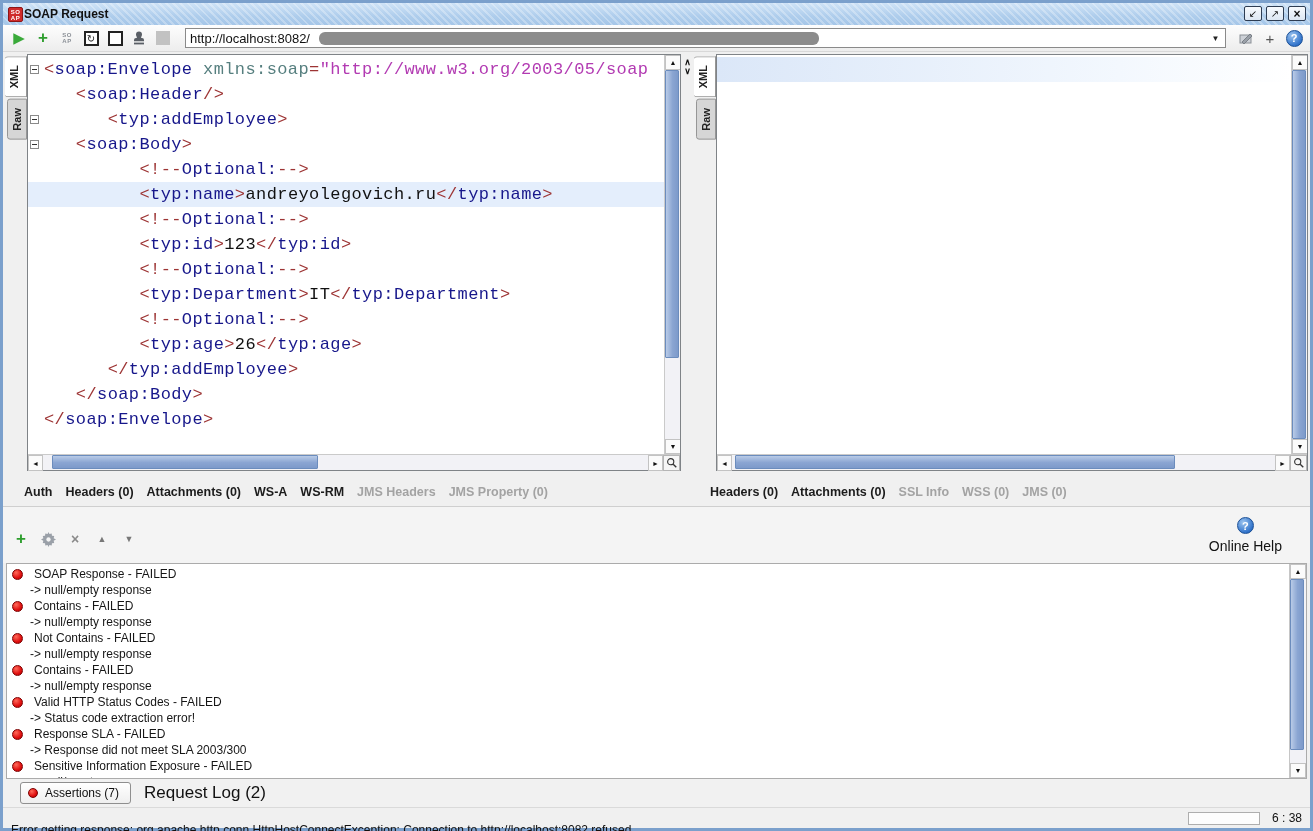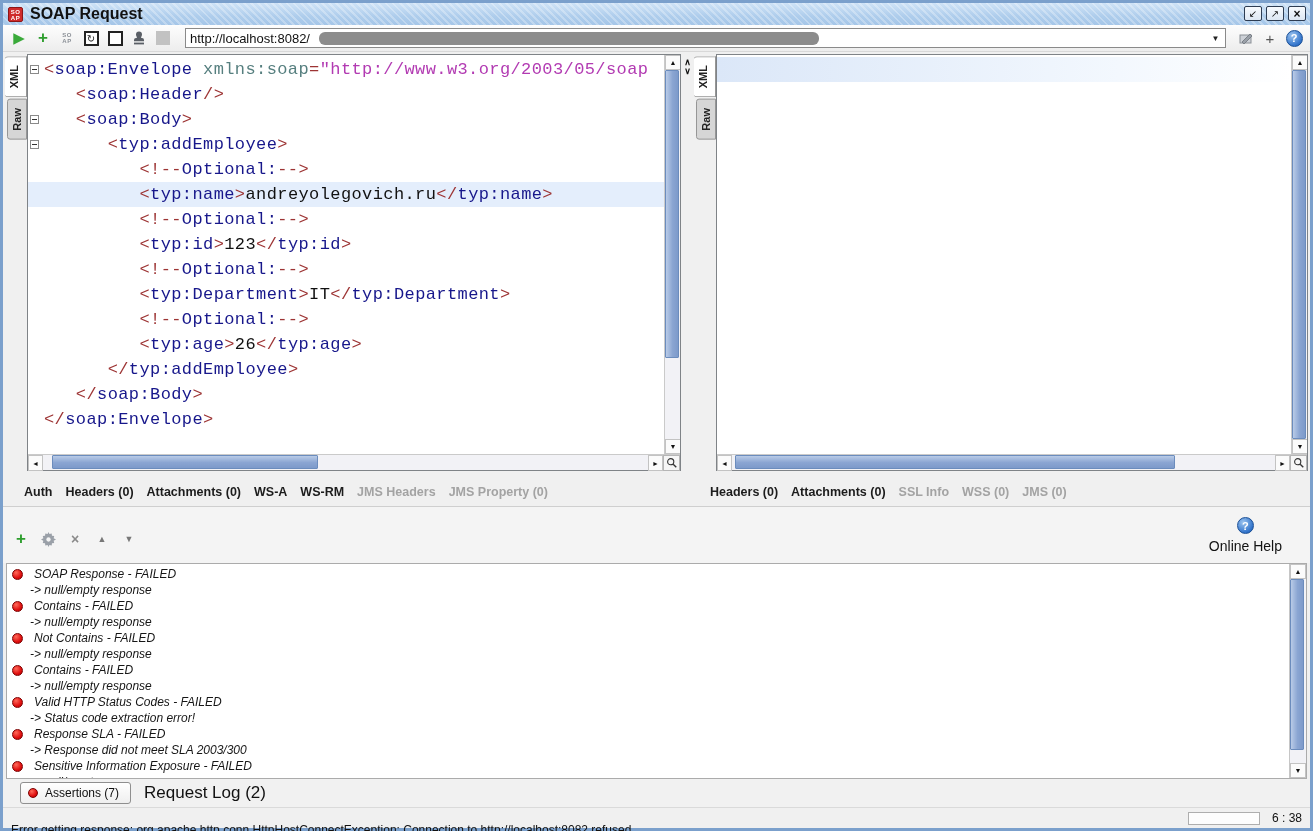--- a/index.html
+++ b/index.html
@@ -9,21 +9,21 @@
   .inner  { position:absolute; inset:0; }
 
   
   .titlebar { position:absolute; left:0; top:0; right:0; height:22px;
     background:linear-gradient(180deg,#cfe3f7,#aecdec 60%,#a5c6e8);
     display:flex; align-items:center; padding-left:5px; overflow:hidden; }
   .titlebar::after { content:""; position:absolute; inset:0;
     background:repeating-linear-gradient(45deg, rgba(255,255,255,.28) 0 2px, rgba(255,255,255,0) 2px 5px); pointer-events:none; }
   .app-logo { width:15px; height:15px; background:#cf2b2b; border-radius:2px; border:1px solid #8d1616;
     color:#fff; font-size:6px; font-weight:bold; line-height:6.5px; text-align:center; padding-top:1px; letter-spacing:.5px; z-index:1;}
-  .title-text { margin-left:7px; font-size:16px; font-weight:bold; color:#111; z-index:1; }
+  .title-text { margin-left:1px; font-size:12px; font-weight:bold; color:#111; z-index:1; }
   .win-controls { position:absolute; right:4px; top:3px; display:flex; gap:4px; z-index:2; }
   .win-btn { width:18px; height:15px; border:1px solid #2d3c52; border-radius:2px;
     background:linear-gradient(180deg,#f7fafd,#dde7f3); display:flex; align-items:center; justify-content:center;
     font-size:10px; line-height:1; color:#111; cursor:pointer; }
 
   
   .toolbar { position:absolute; left:0; top:22px; right:0; height:27px;
     background:linear-gradient(180deg,#fdfdfd,#ededed); border-bottom:1px solid #d8d8d8;
     display:flex; align-items:center; padding:0 6px; gap:4px; }
   .tbtn { width:20px; height:20px; display:flex; align-items:center; justify-content:center; cursor:pointer; flex:none; }
@@ -100,21 +100,21 @@
   .ic-x { color:#8a8a8a; font-size:14px; font-weight:bold; }
   .ic-caret { color:#777; font-size:9px; }
   .online-help { position:absolute; right:28px; top:10px; text-align:center; cursor:pointer; }
   .online-help .lbl { font-size:14px; color:#111; margin-top:4px; }
   .online-help .help-circle { margin:0 auto; }
 
   
   .assert-list { position:absolute; left:3px; right:3px; top:560px; height:216px; background:#fff;
     border:1px solid #ababab; overflow:hidden; }
   .al-rows { position:absolute; left:0; top:2px; right:18px; overflow:hidden; bottom:0; }
-  .a-row { height:16px; display:flex; align-items:center; font-size:12px; color:#161616; padding-left:5px; cursor:default;font-style:italic; }
+  .a-row { height:16px; display:flex; align-items:center; font-size:12px; color:#161616; padding-left:5px; cursor:default; }
   .a-dot { width:11px; height:11px; border-radius:50%; border:1px solid #7d0000; flex:none;
     background:radial-gradient(circle at 35% 30%, #ff6a5a, #e01010 60%, #a80000); margin-right:11px; }
   .a-detail { padding-left:23px; }
   .al-scroll { position:absolute; right:0; top:0; bottom:0; width:17px; border-left:1px solid #c6c6c6;
     display:flex; flex-direction:column; background:#f4f4f8; }
 
   
   .bottom-tabs { position:absolute; left:0; right:0; top:776px; height:28px; background:#f1f1f1;
     display:flex; align-items:center; }
   .btab-sel { margin-left:17px; display:flex; align-items:center; gap:7px; border:1px solid #8f8f8f; border-radius:3px;
@@ -210,22 +210,22 @@
 
     <div class="side-strip" style="left:2px;">
       <div class="vtab sel">XML</div>
       <div class="vtab raw">Raw</div>
     </div>
     <div class="editor" style="left:24px; width:654px;">
       <div class="editor-main">
         <div class="code-area" id="left-code">
               <div class="code-line"><span class="gutter-cell"><span class="fold-box"></span></span><span class="tk-br">&lt;</span><span class="tk-tag">soap:Envelope</span><span class="tk-sp"> </span><span class="tk-attr">xmlns:soap</span><span class="tk-br">=</span><span class="tk-val">"http://www.w3.org/2003/05/soap</span></div>
               <div class="code-line"><span class="gutter-cell"></span><span class="tk-sp">   </span><span class="tk-br">&lt;</span><span class="tk-tag">soap:Header</span><span class="tk-br">/&gt;</span></div>
+              <div class="code-line"><span class="gutter-cell"><span class="fold-box"></span></span><span class="tk-sp">      </span><span class="tk-br">&lt;</span><span class="tk-tag">typ:addEmployee</span><span class="tk-br">&gt;</span></div>
               <div class="code-line"><span class="gutter-cell"><span class="fold-box"></span></span><span class="tk-sp">   </span><span class="tk-br">&lt;</span><span class="tk-tag">soap:Body</span><span class="tk-br">&gt;</span></div>
-              <div class="code-line"><span class="gutter-cell"><span class="fold-box"></span></span><span class="tk-sp">      </span><span class="tk-br">&lt;</span><span class="tk-tag">typ:addEmployee</span><span class="tk-br">&gt;</span></div>
               <div class="code-line"><span class="gutter-cell"></span><span class="tk-sp">         </span><span class="tk-br">&lt;!--</span><span class="tk-cmt">Optional:</span><span class="tk-br">--&gt;</span></div>
               <div class="code-line hl"><span class="gutter-cell"></span><span class="tk-sp">         </span><span class="tk-br">&lt;</span><span class="tk-tag">typ:name</span><span class="tk-br">&gt;</span><span class="tk-txt">andreyolegovich.ru</span><span class="tk-br">&lt;/</span><span class="tk-tag">typ:name</span><span class="tk-br">&gt;</span></div>
               <div class="code-line"><span class="gutter-cell"></span><span class="tk-sp">         </span><span class="tk-br">&lt;!--</span><span class="tk-cmt">Optional:</span><span class="tk-br">--&gt;</span></div>
               <div class="code-line"><span class="gutter-cell"></span><span class="tk-sp">         </span><span class="tk-br">&lt;</span><span class="tk-tag">typ:id</span><span class="tk-br">&gt;</span><span class="tk-txt">123</span><span class="tk-br">&lt;/</span><span class="tk-tag">typ:id</span><span class="tk-br">&gt;</span></div>
               <div class="code-line"><span class="gutter-cell"></span><span class="tk-sp">         </span><span class="tk-br">&lt;!--</span><span class="tk-cmt">Optional:</span><span class="tk-br">--&gt;</span></div>
               <div class="code-line"><span class="gutter-cell"></span><span class="tk-sp">         </span><span class="tk-br">&lt;</span><span class="tk-tag">typ:Department</span><span class="tk-br">&gt;</span><span class="tk-txt">IT</span><span class="tk-br">&lt;/</span><span class="tk-tag">typ:Department</span><span class="tk-br">&gt;</span></div>
               <div class="code-line"><span class="gutter-cell"></span><span class="tk-sp">         </span><span class="tk-br">&lt;!--</span><span class="tk-cmt">Optional:</span><span class="tk-br">--&gt;</span></div>
               <div class="code-line"><span class="gutter-cell"></span><span class="tk-sp">         </span><span class="tk-br">&lt;</span><span class="tk-tag">typ:age</span><span class="tk-br">&gt;</span><span class="tk-txt">26</span><span class="tk-br">&lt;/</span><span class="tk-tag">typ:age</span><span class="tk-br">&gt;</span></div>
               <div class="code-line"><span class="gutter-cell"></span><span class="tk-sp">      </span><span class="tk-br">&lt;/</span><span class="tk-tag">typ:addEmployee</span><span class="tk-br">&gt;</span></div>
               <div class="code-line"><span class="gutter-cell"></span><span class="tk-sp">   </span><span class="tk-br">&lt;/</span><span class="tk-tag">soap:Body</span><span class="tk-br">&gt;</span></div>

